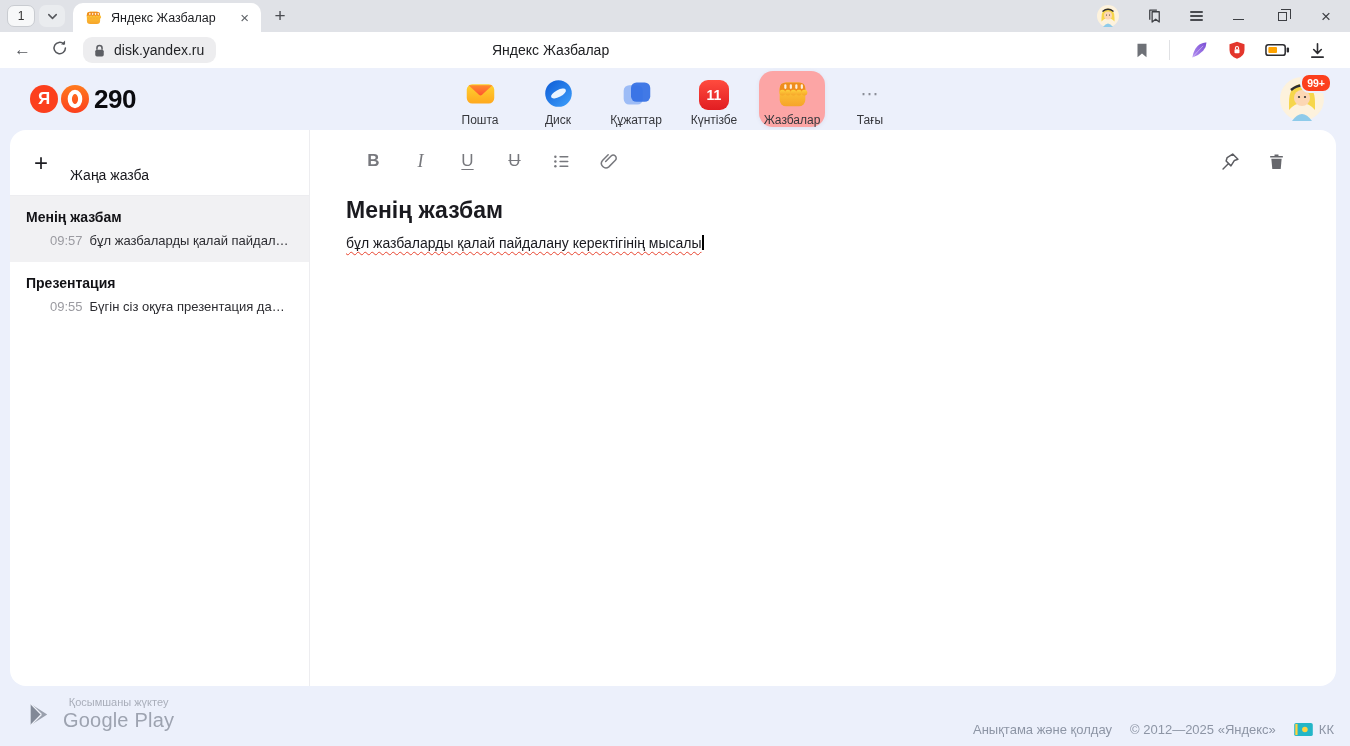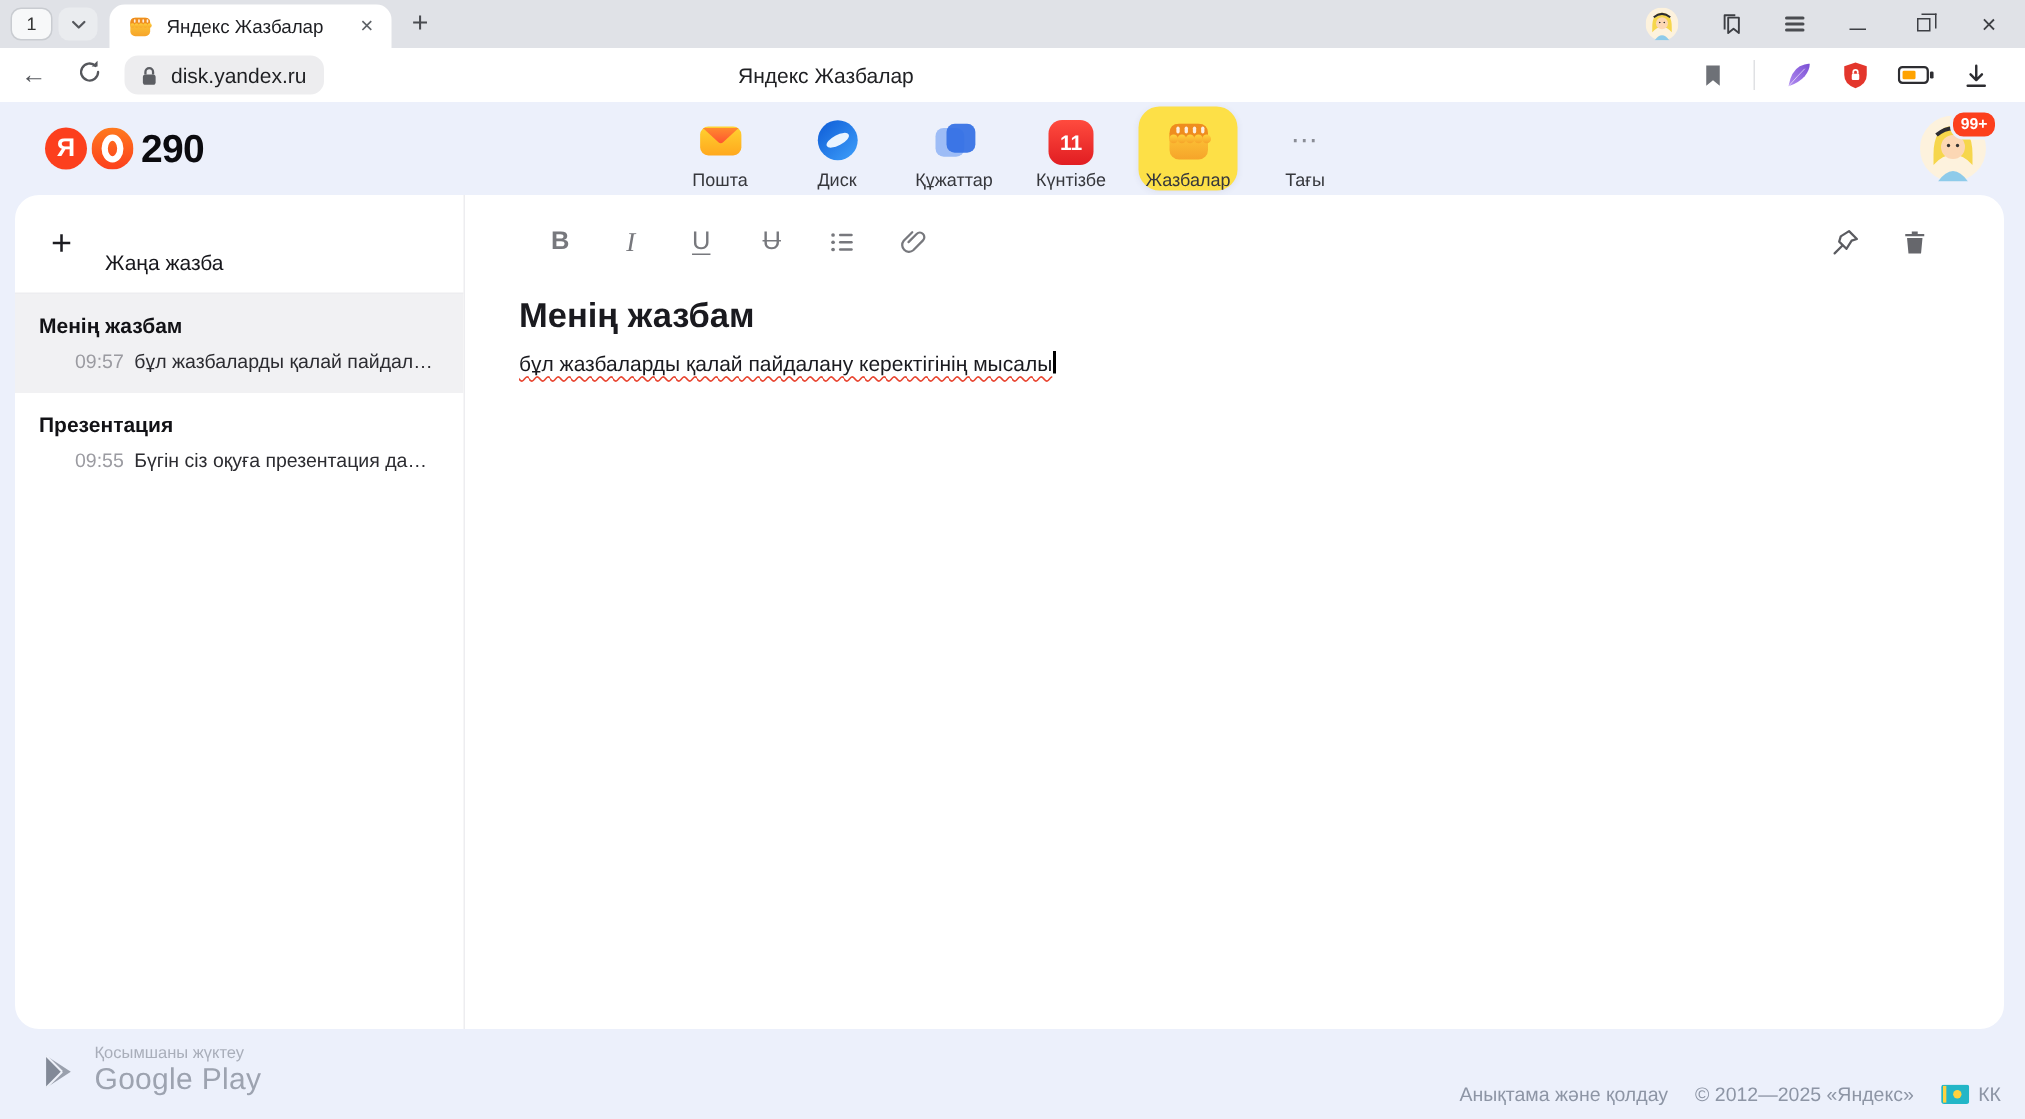--- a/index.html
+++ b/index.html
@@ -58,21 +58,21 @@
   .y360 { position:absolute; top:68px; left:0; right:0; height:62px; background:#ecf0fb;
           display:flex; align-items:center; }
   .logo { display:flex; align-items:center; margin-left:30px; gap:3px; }
   .logo-ya { width:28px; height:28px; border-radius:50%; background:#fc3f1d; color:#fff;
              font-weight:700; font-size:17px; display:flex; align-items:center; justify-content:center; }
   .logo-360 { font-size:26px; font-weight:800; color:#0b0b0f; letter-spacing:-0.5px; margin-left:2px; }
   .apps { position:absolute; left:50%; transform:translateX(-50%); top:0; height:62px;
           display:flex; align-items:center; gap:12px; }
   .app { width:66px; height:56px; border-radius:14px; display:flex; flex-direction:column;
          align-items:center; justify-content:flex-end; gap:3px; }
-  .app.active { background:#fde047; box-shadow:0 1px 4px rgba(60,70,120,.08); }
+  .app.active { background:#fca5a5; box-shadow:0 1px 4px rgba(60,70,120,.08); }
   .app-ic { width:33px; height:33px; display:flex; align-items:center; justify-content:center; }
   .app-label { font-size:12px; color:#36373c; }
   .cal-ic { width:30px; height:30px; border-radius:9px; margin-top:2px;
             background:linear-gradient(180deg,#ff4b3e,#e11d22); display:flex; align-items:center;
             justify-content:center; color:#fff; font-weight:700; font-size:14px; }
   .more-dots { color:#8a8d96; font-size:18px; letter-spacing:1px; height:33px; display:flex;
                align-items:center; }
   .profile { position:absolute; right:26px; top:9px; width:44px; height:44px; }
   .profile-badge { position:absolute; right:-8px; top:-4px; background:#fc3f1d; color:#fff;
                    font-size:10.5px; font-weight:700; border-radius:9px; padding:2px 5px;
@@ -107,21 +107,21 @@
   .editor-body { font-size:14px; color:#1a1a1f; margin-left:36px;
                  text-decoration:underline; text-decoration-style:wavy;
                  text-decoration-color:#e8442f; text-decoration-thickness:1px;
                  text-underline-offset:3px; display:inline-block; width:fit-content; }
   .caret { display:inline-block; width:1.5px; height:15px; background:#000;
            vertical-align:-2px; margin-left:1px; }
 
   
   .footer { position:absolute; left:0; right:0; bottom:0; height:60px; }
   .gplay { position:absolute; left:26px; top:10px; display:flex; align-items:center; gap:10px; }
-  .gplay-caption { font-size:11px; color:#a9aeba; margin-bottom:1px; }
+  .gplay-caption { font-size:11px; color:#a9aeba; margin-bottom:1px;text-align:center; }
   .gplay-label { font-size:20px; color:#9da3b0; letter-spacing:0.2px; }
   .footer-right { position:absolute; right:16px; bottom:9px; display:flex; align-items:flex-end;
                   gap:18px; font-size:13px; color:#8d95a5; }
   .flag-lang { display:flex; align-items:center; gap:6px; }
 </style>
 </head>
 <body>
 
 <svg width="0" height="0" style="position:absolute">
   <defs>

